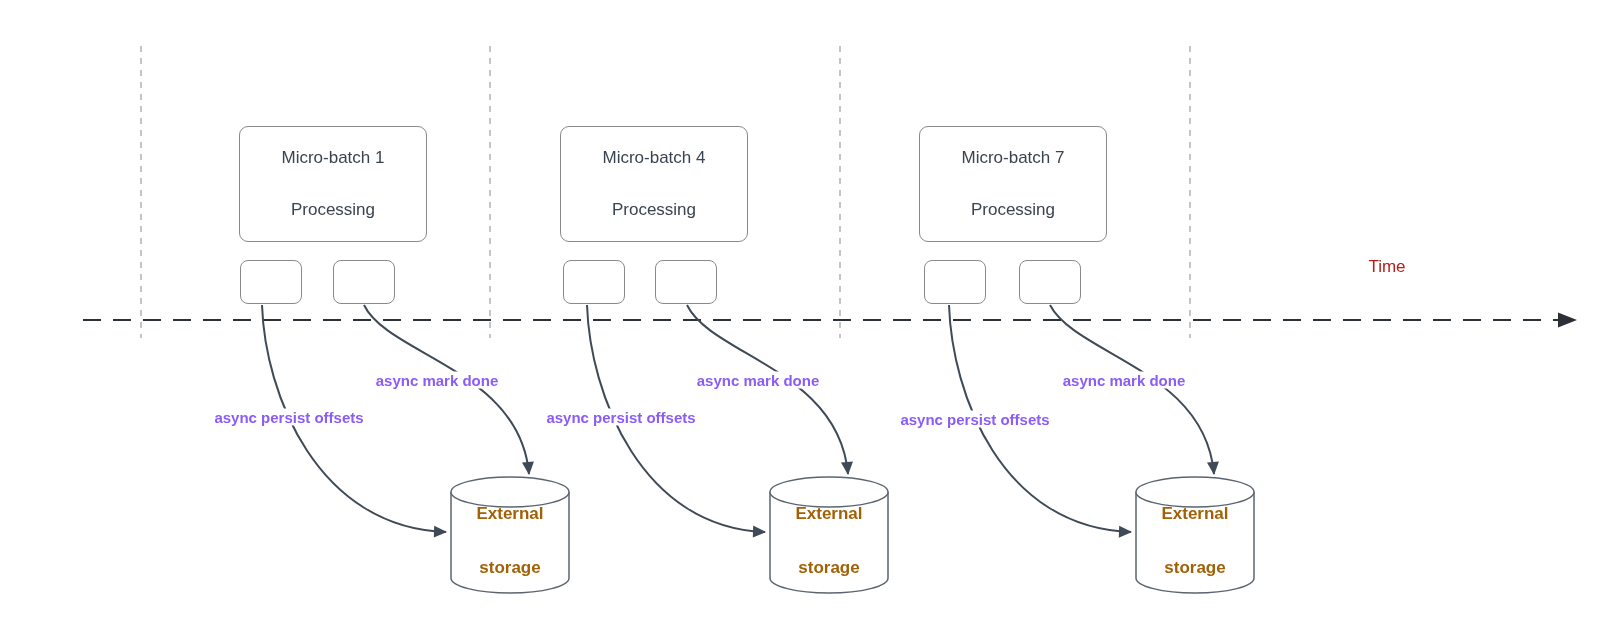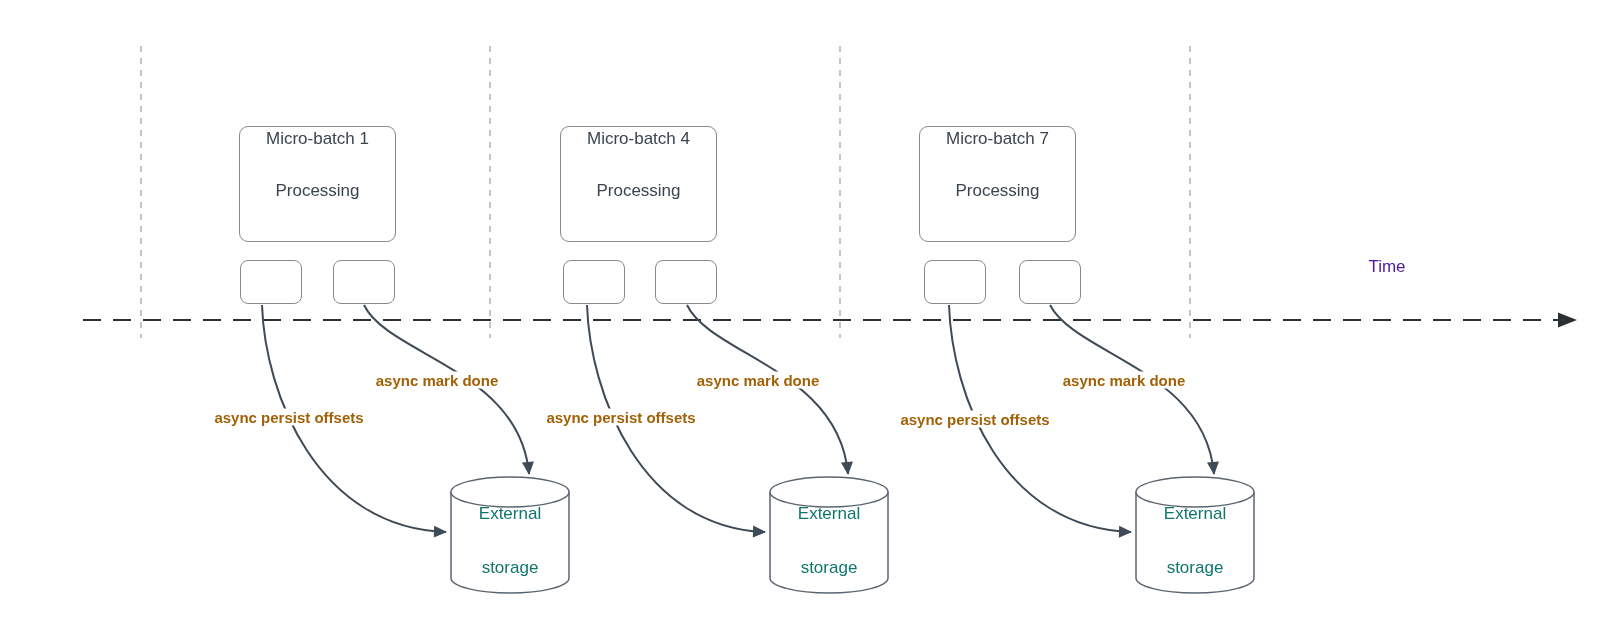--- a/index.html
+++ b/index.html
@@ -17,67 +17,68 @@
   }
   .canvas svg.layer {
     position: absolute;
     left: 0;
     top: 0;
     width: 1600px;
     height: 642px;
   }
   .proc-box {
     position: absolute;
-    width: 157px;
+    width: 188px;
     height: 116px;
     border: 1.5px solid #8a8a8a;
     border-radius: 9px;
     background: #ffffff;
     display: flex;
     flex-direction: column;
     align-items: center;
-    justify-content: flex-start;
+    justify-content: center;
     text-align: center;
     color: #3a4450;
     font-size: 17px;
     line-height: 24px;
     box-sizing: border-box;
   }
   .mini-box {
     position: absolute;
     width: 62px;
     height: 44px;
     border: 1.5px solid #8a8a8a;
     border-radius: 8px;
     background: #ffffff;
     box-sizing: border-box;
   }
   .arrow-label {
     position: absolute;
     transform: translate(-50%, -50%);
     font-size: 15px;
     font-weight: bold;
-    color: #a16207;
+    color: #8b5cf6;
     background: #ffffff;
     padding: 0 2px;
     white-space: nowrap;
   }
   .cyl-text {
     position: absolute;
     transform: translate(-50%, -50%);
     text-align: center;
-    color: #0f766e;
+    color: #a16207;
     font-size: 17px;
     line-height: 26px;
     white-space: nowrap;
+    font-weight: bold;
   }
   .time-label {
     position: absolute;
     transform: translate(-50%, -50%);
-    color: #4c1d95;
+    color: #b91c1c;
     font-size: 17px;
     white-space: nowrap;
   }
   .line2 { display: block; margin-top: 28px; }
 </style>
 </head>
 <body>
 
 <div class="canvas">
 

